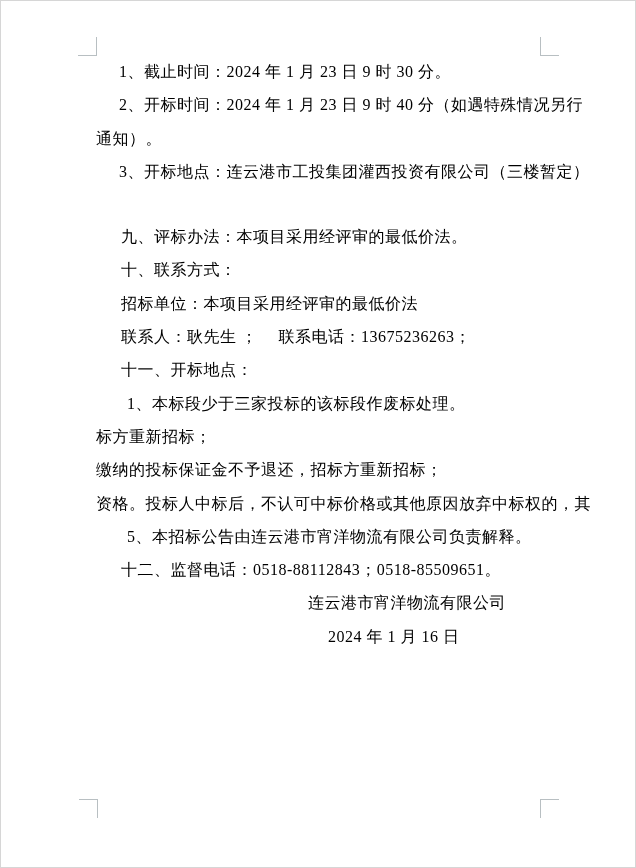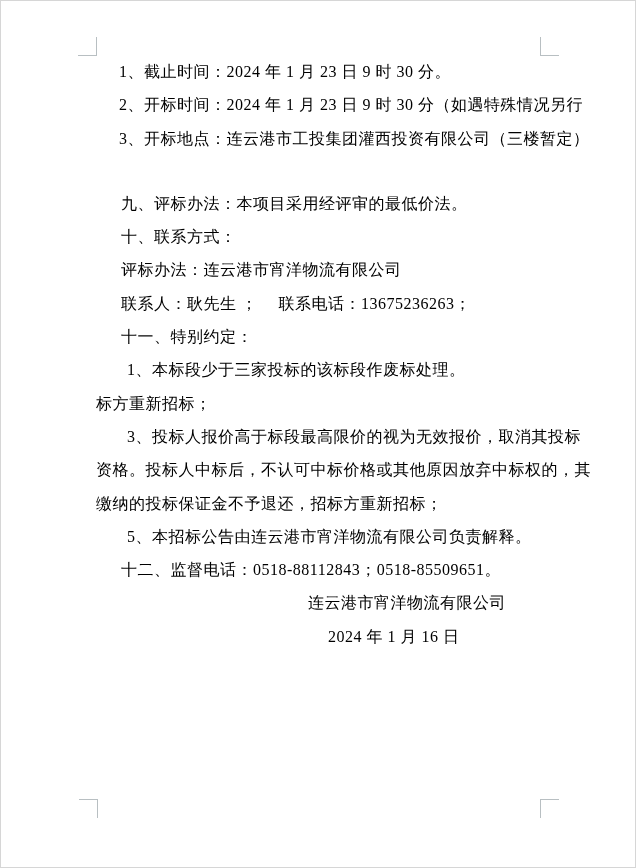--- a/index.html
+++ b/index.html
@@ -48,30 +48,30 @@
 <body>
 
 <div class="page" style="background: rgb(255, 255, 255); border-color: rgb(214, 214, 214); color: rgb(0, 0, 0);">
   <div class="crop tl" style="border-color: rgb(184, 191, 194);"></div>
   <div class="crop tr" style="border-color: rgb(184, 191, 194);"></div>
   <div class="crop bl" style="border-color: rgb(184, 191, 194);"></div>
   <div class="crop br" style="border-color: rgb(184, 191, 194);"></div>
 
   <div class="text-area">
       <div class="doc-line" style="padding-left: 23px;">1、截止时间：2024 年 1 月 23 日 9 时 30 分。</div>
-      <div class="doc-line" style="padding-left: 23px;">2、开标时间：2024 年 1 月 23 日 9 时 30 分（如遇特殊情况另行</div>
+      <div class="doc-line" style="padding-left: 23px;">2、开标时间：2024 年 1 月 23 日 9 时 40 分（如遇特殊情况另行</div>
+      <div class="doc-line" style="padding-left: 0px;">通知）。</div>
       <div class="doc-line" style="padding-left: 23px;">3、开标地点：连云港市工投集团灌西投资有限公司（三楼暂定）</div>
       <div class="doc-line" style="padding-left: 25px; margin-top: 32px;">九、评标办法：本项目采用经评审的最低价法。</div>
       <div class="doc-line" style="padding-left: 25px;">十、联系方式：</div>
-      <div class="doc-line" style="padding-left: 25px;">评标办法：连云港市宵洋物流有限公司</div>
+      <div class="doc-line" style="padding-left: 25px;">招标单位：本项目采用经评审的最低价法</div>
       <div class="doc-line" style="padding-left: 25px;">联系人：耿先生 ；　 联系电话：13675236263；</div>
-      <div class="doc-line" style="padding-left: 25px;">十一、特别约定：</div>
+      <div class="doc-line" style="padding-left: 25px;">十一、开标地点：</div>
       <div class="doc-line" style="padding-left: 31px;">1、本标段少于三家投标的该标段作废标处理。</div>
       <div class="doc-line" style="padding-left: 0px;">标方重新招标；</div>
-      <div class="doc-line" style="padding-left: 31px;">3、投标人报价高于标段最高限价的视为无效报价，取消其投标</div>
+      <div class="doc-line" style="padding-left: 0px;">缴纳的投标保证金不予退还，招标方重新招标；</div>
       <div class="doc-line" style="padding-left: 0px;">资格。投标人中标后，不认可中标价格或其他原因放弃中标权的，其</div>
-      <div class="doc-line" style="padding-left: 0px;">缴纳的投标保证金不予退还，招标方重新招标；</div>
       <div class="doc-line" style="padding-left: 31px;">5、本招标公告由连云港市宵洋物流有限公司负责解释。</div>
       <div class="doc-line" style="padding-left: 25px;">十二、监督电话：0518-88112843；0518-85509651。</div>
       <div class="doc-line" style="padding-left: 212px;">连云港市宵洋物流有限公司</div>
       <div class="doc-line" style="padding-left: 232px;">2024 年 1 月 16 日</div>
     </div>
 </div>
 
 </body></html>

